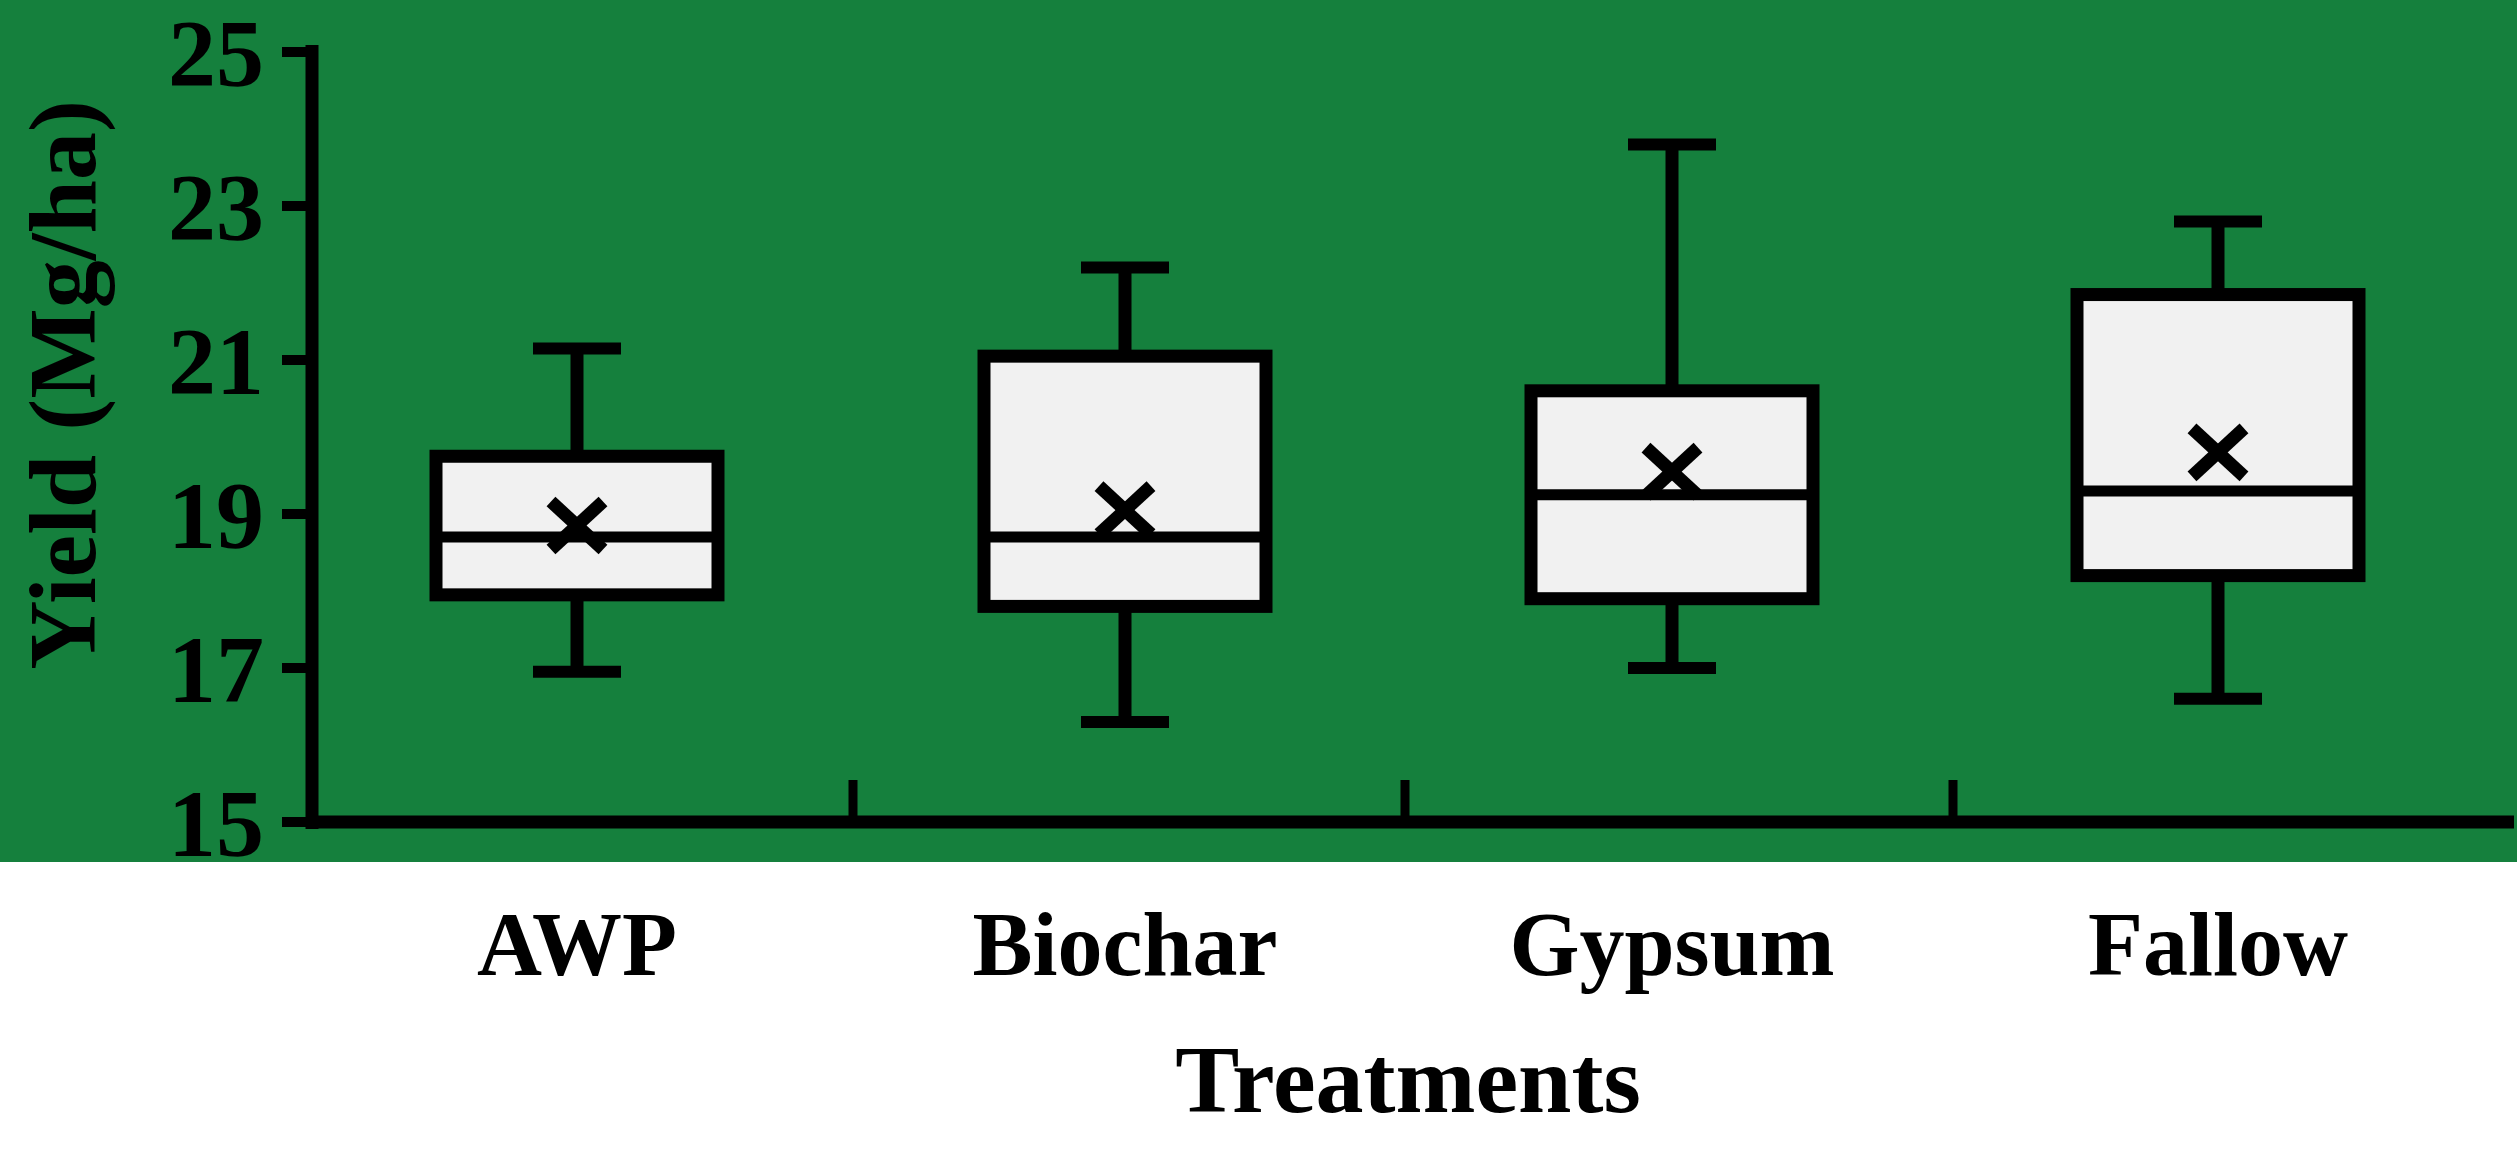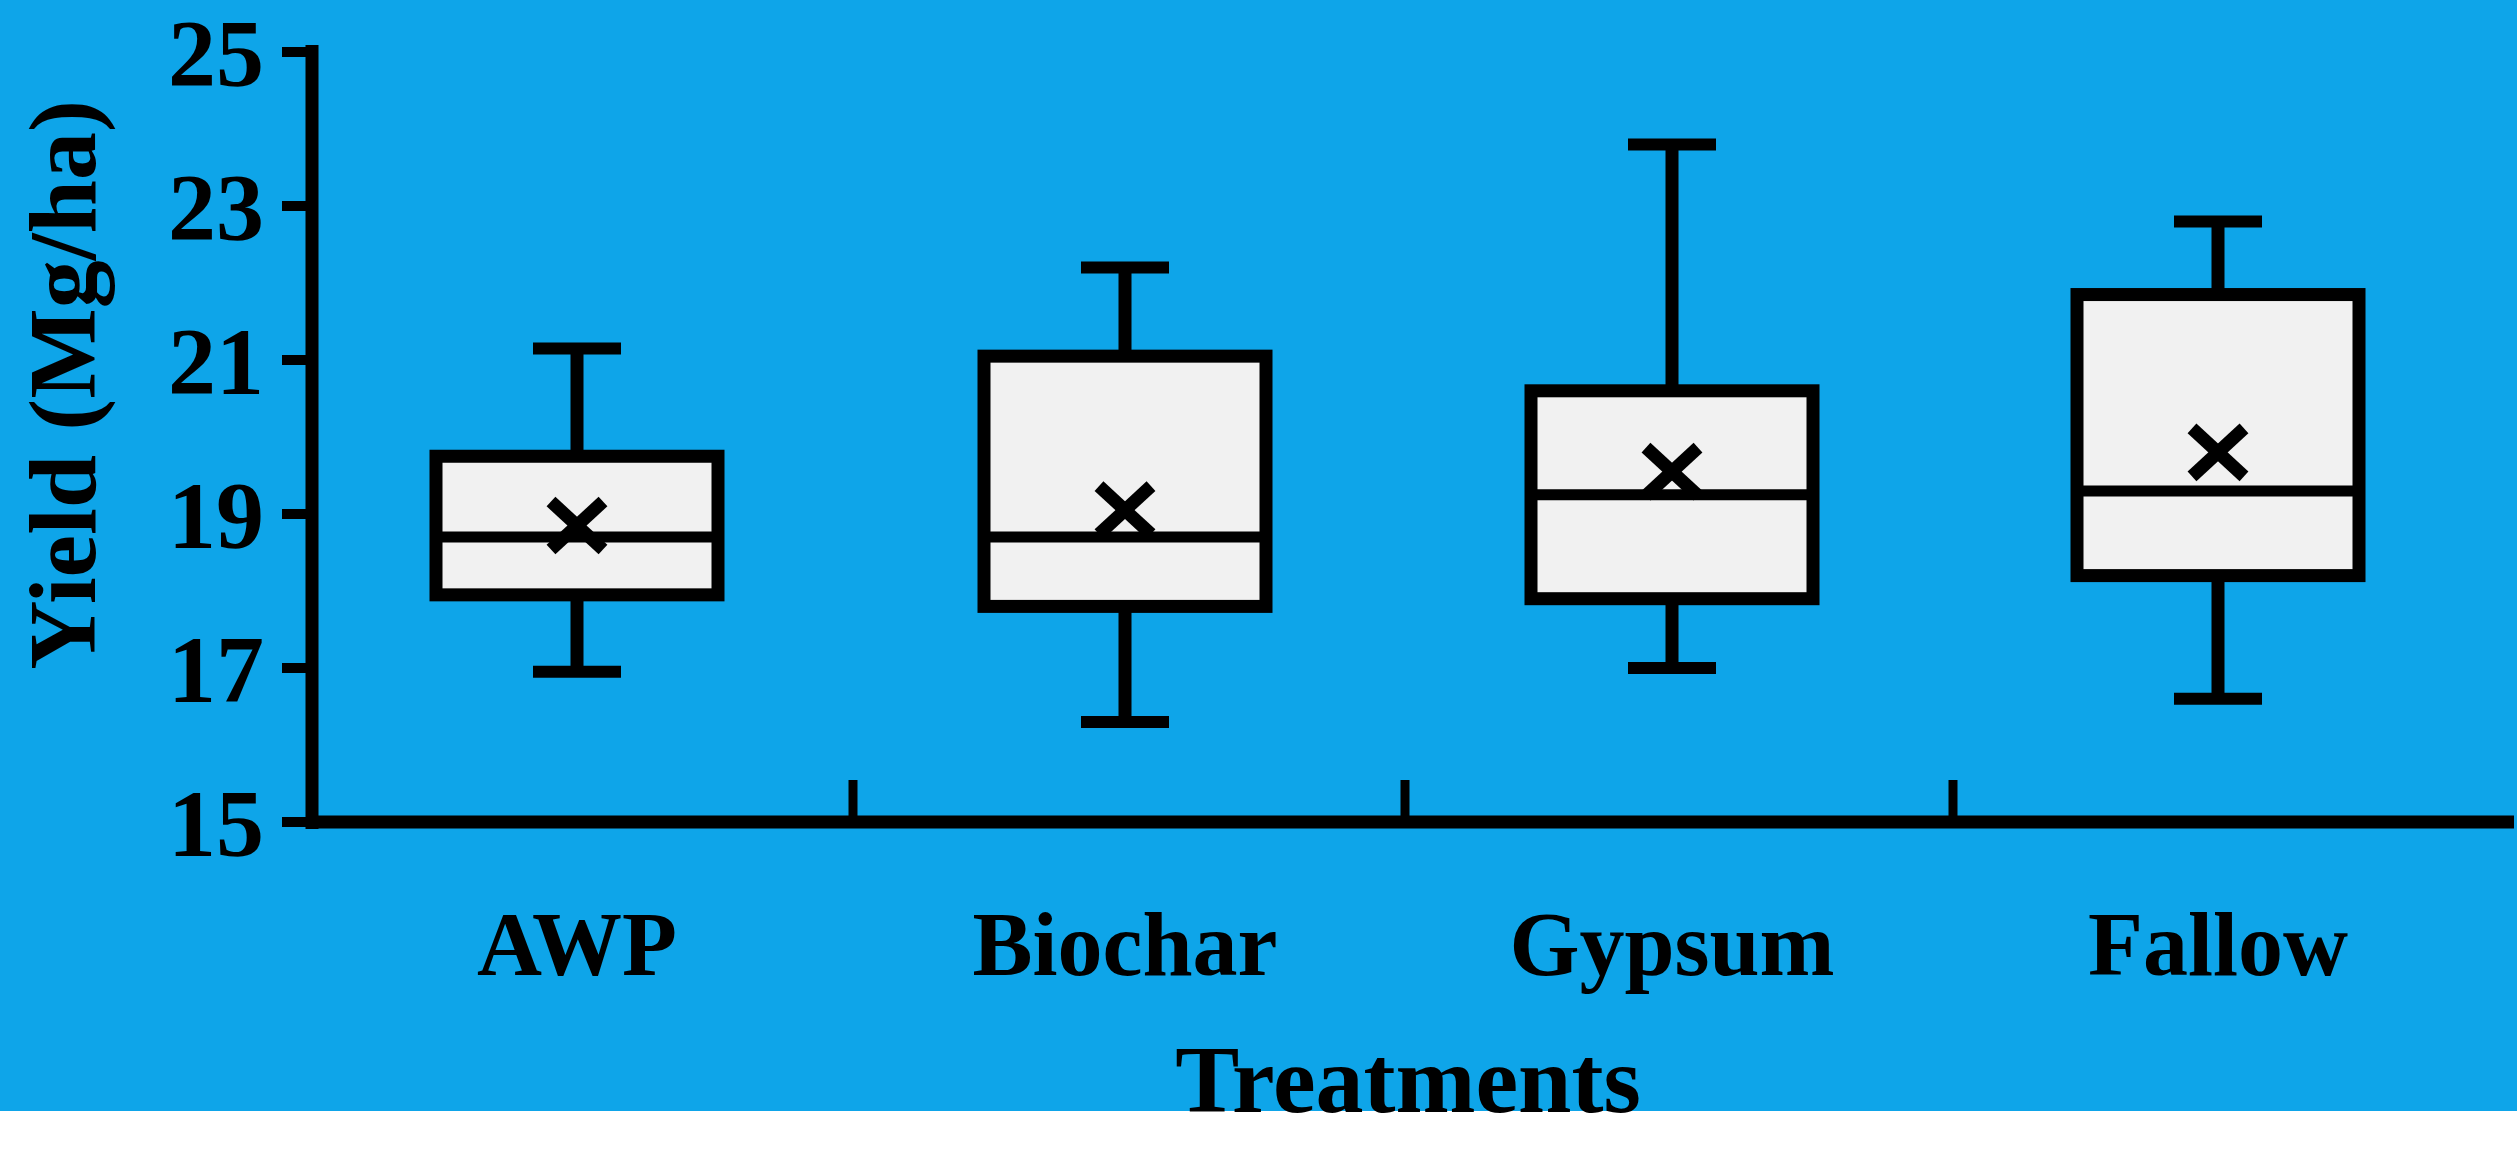--- a/index.html
+++ b/index.html
@@ -5,22 +5,22 @@
   html, body {
     margin: 0;
     padding: 0;
     background: #ffffff;
     width: 2517px;
     height: 1157px;
     overflow: hidden;
   }
   #figure-wrap {
     width: 2517px;
-    height: 1111px;
-    background: #0ea5e9;
+    height: 862px;
+    background: #15803d;
   }
   svg text {
     font-family: "Liberation Serif", "DejaVu Serif", serif;
     font-weight: bold;
     fill: #000000;
   }
   .ytick-label { font-size: 96px; }
   .cat-label   { font-size: 90px; }
   .axis-title  { font-size: 96px; }
 </style>

